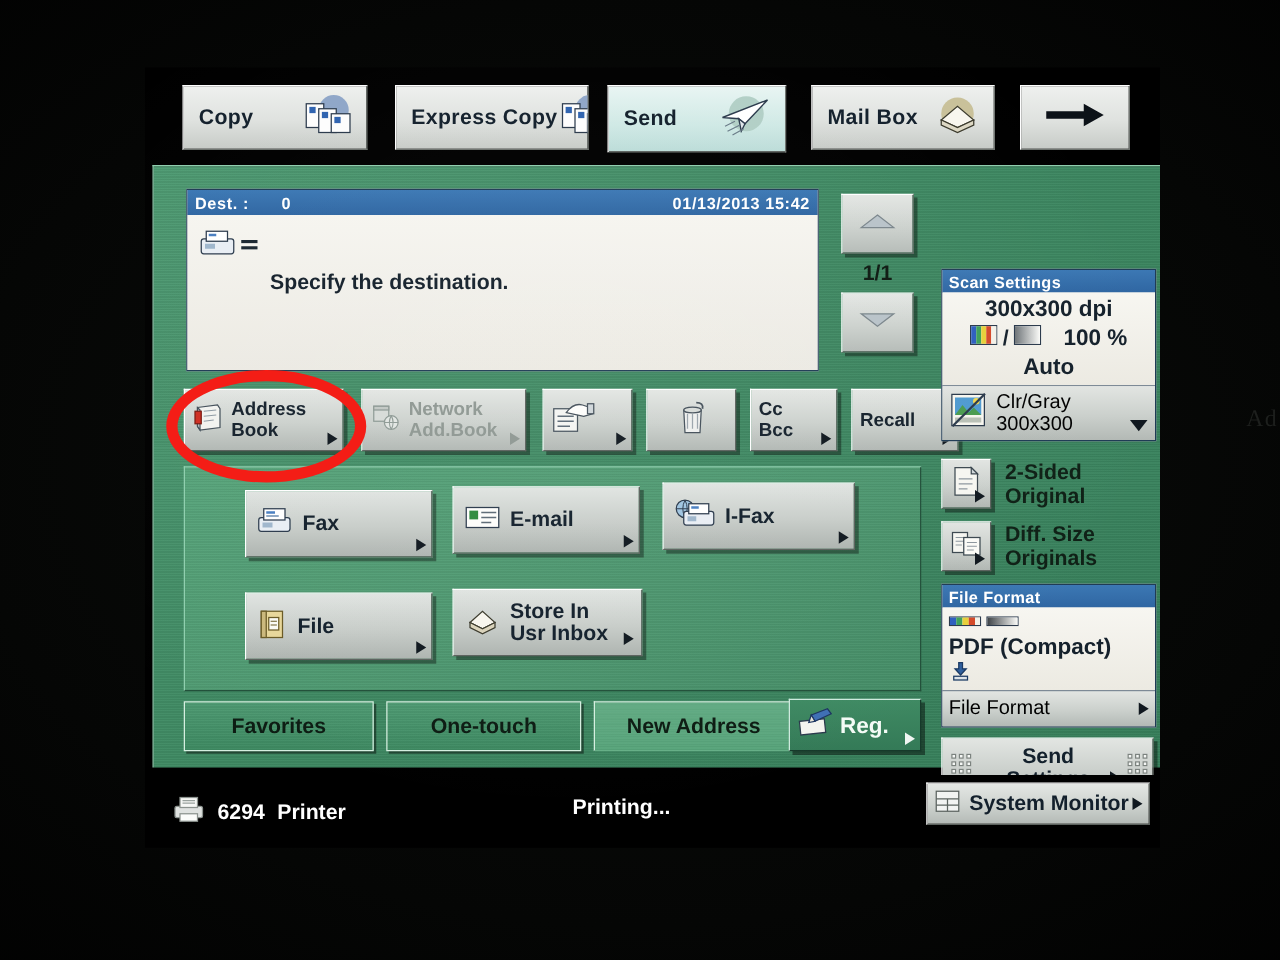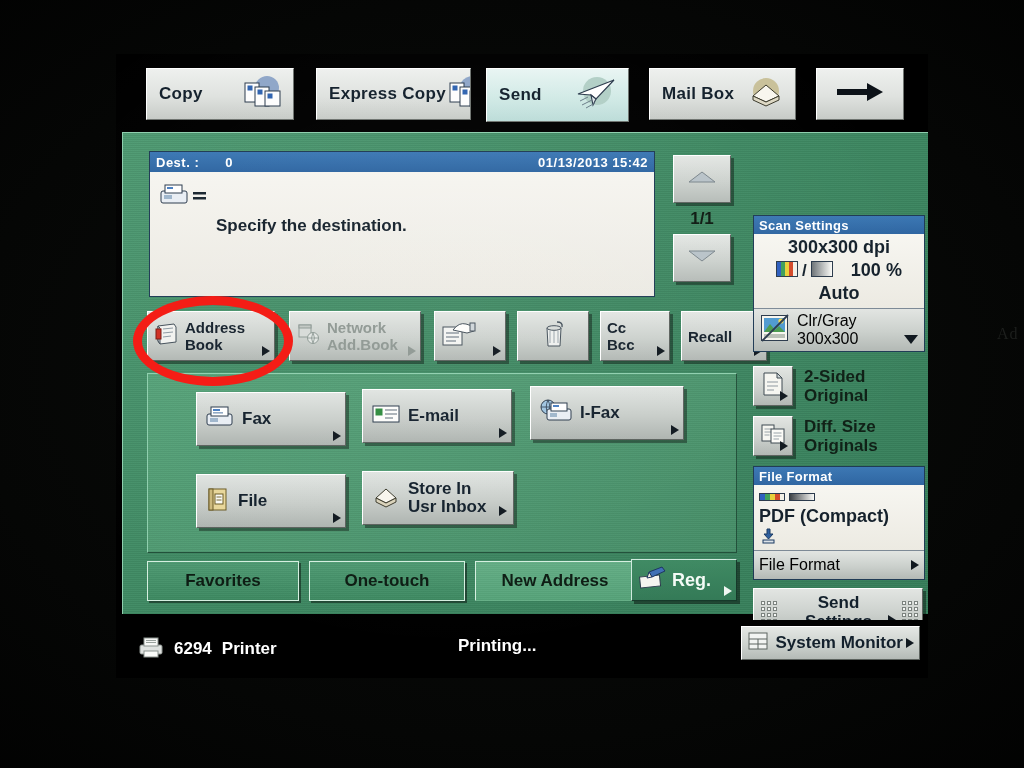--- a/index.html
+++ b/index.html
@@ -14,21 +14,21 @@
   #root {
     position: relative;
     width: 1024px; height: 768px;
     background: radial-gradient(ellipse 900px 620px at 50% 48%, #0b0d0b 0%, #050605 60%, #000 100%);
   }
 
   
   .bezel-text {
     position: absolute;
     left: 997px; top: 325px;
-    font-size: 16px;
+    font-size: 19px;
     letter-spacing: 1px;
     color: #1d1f1d;
     font-family: Liberation Serif, serif;
   }
 
   
   #lcd {
     position: absolute;
     left: 116px; top: 54px;
     width: 812px; height: 624px;

